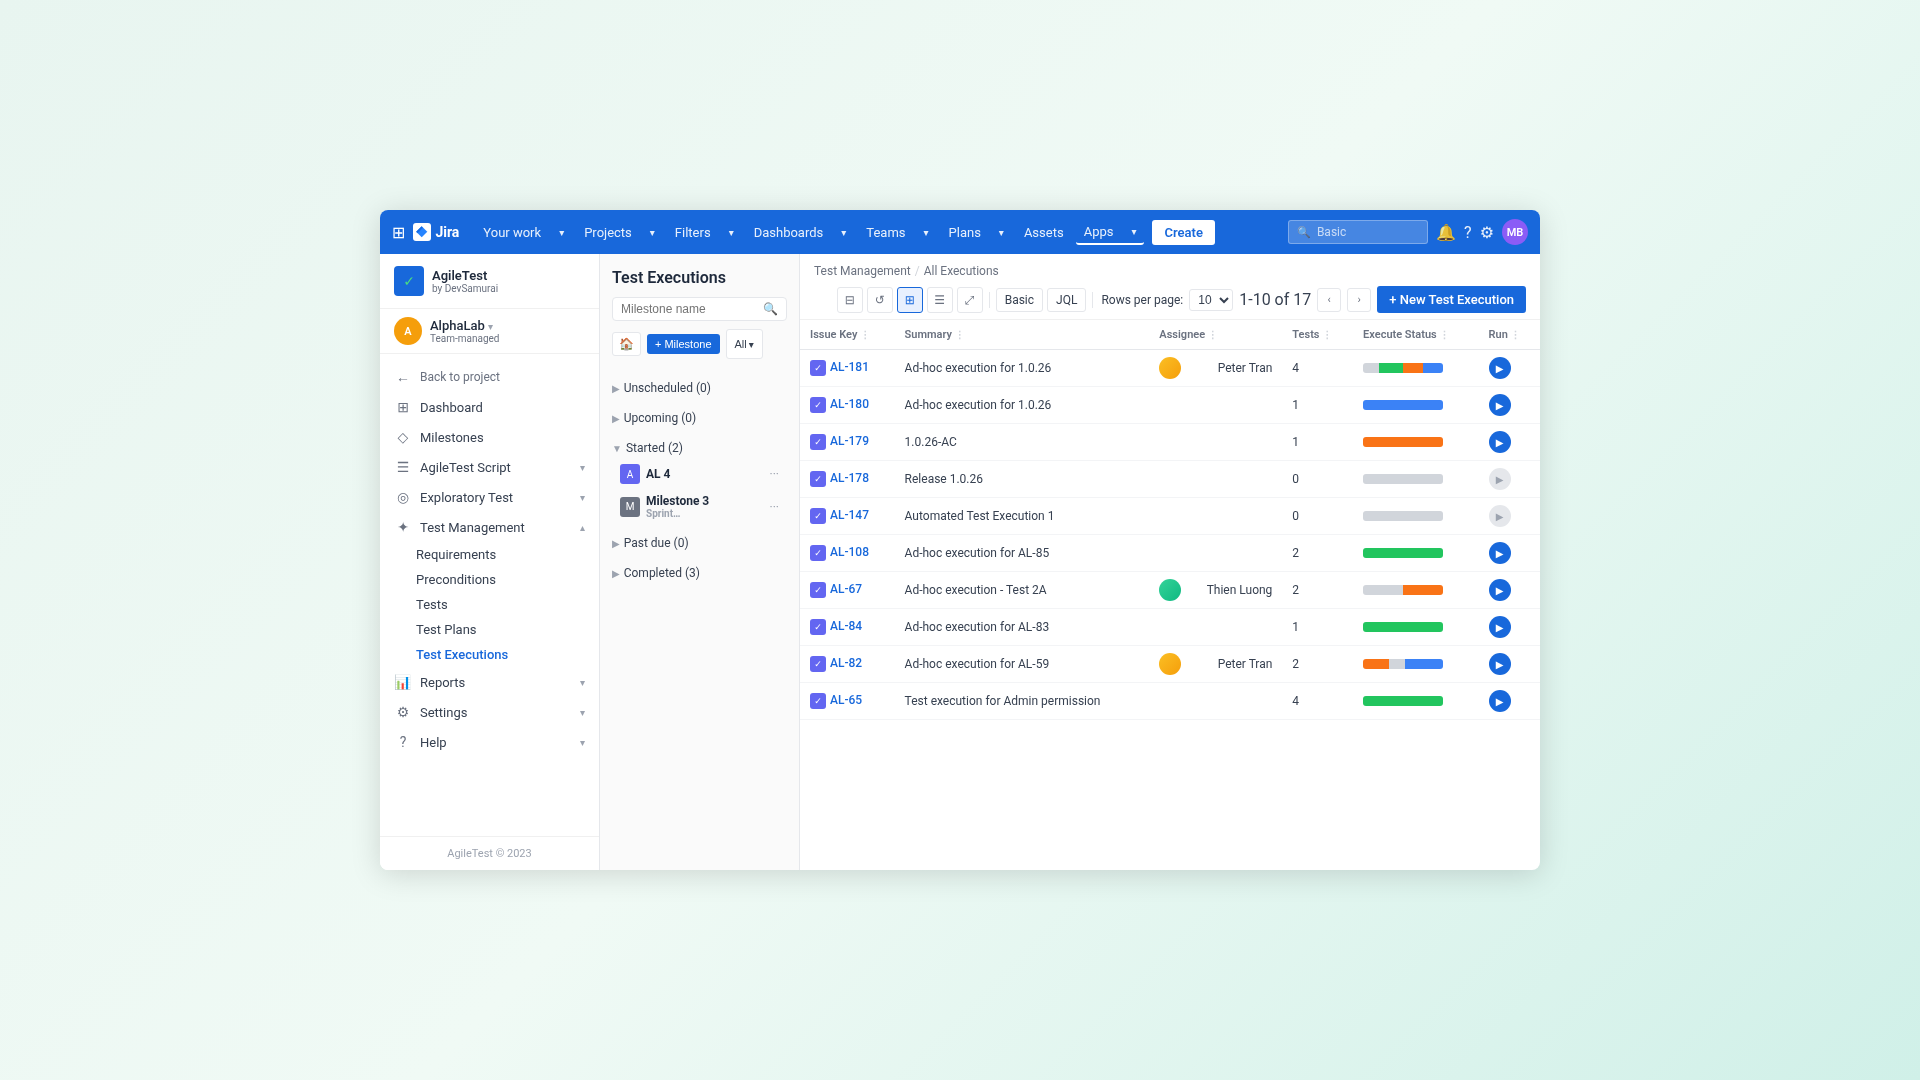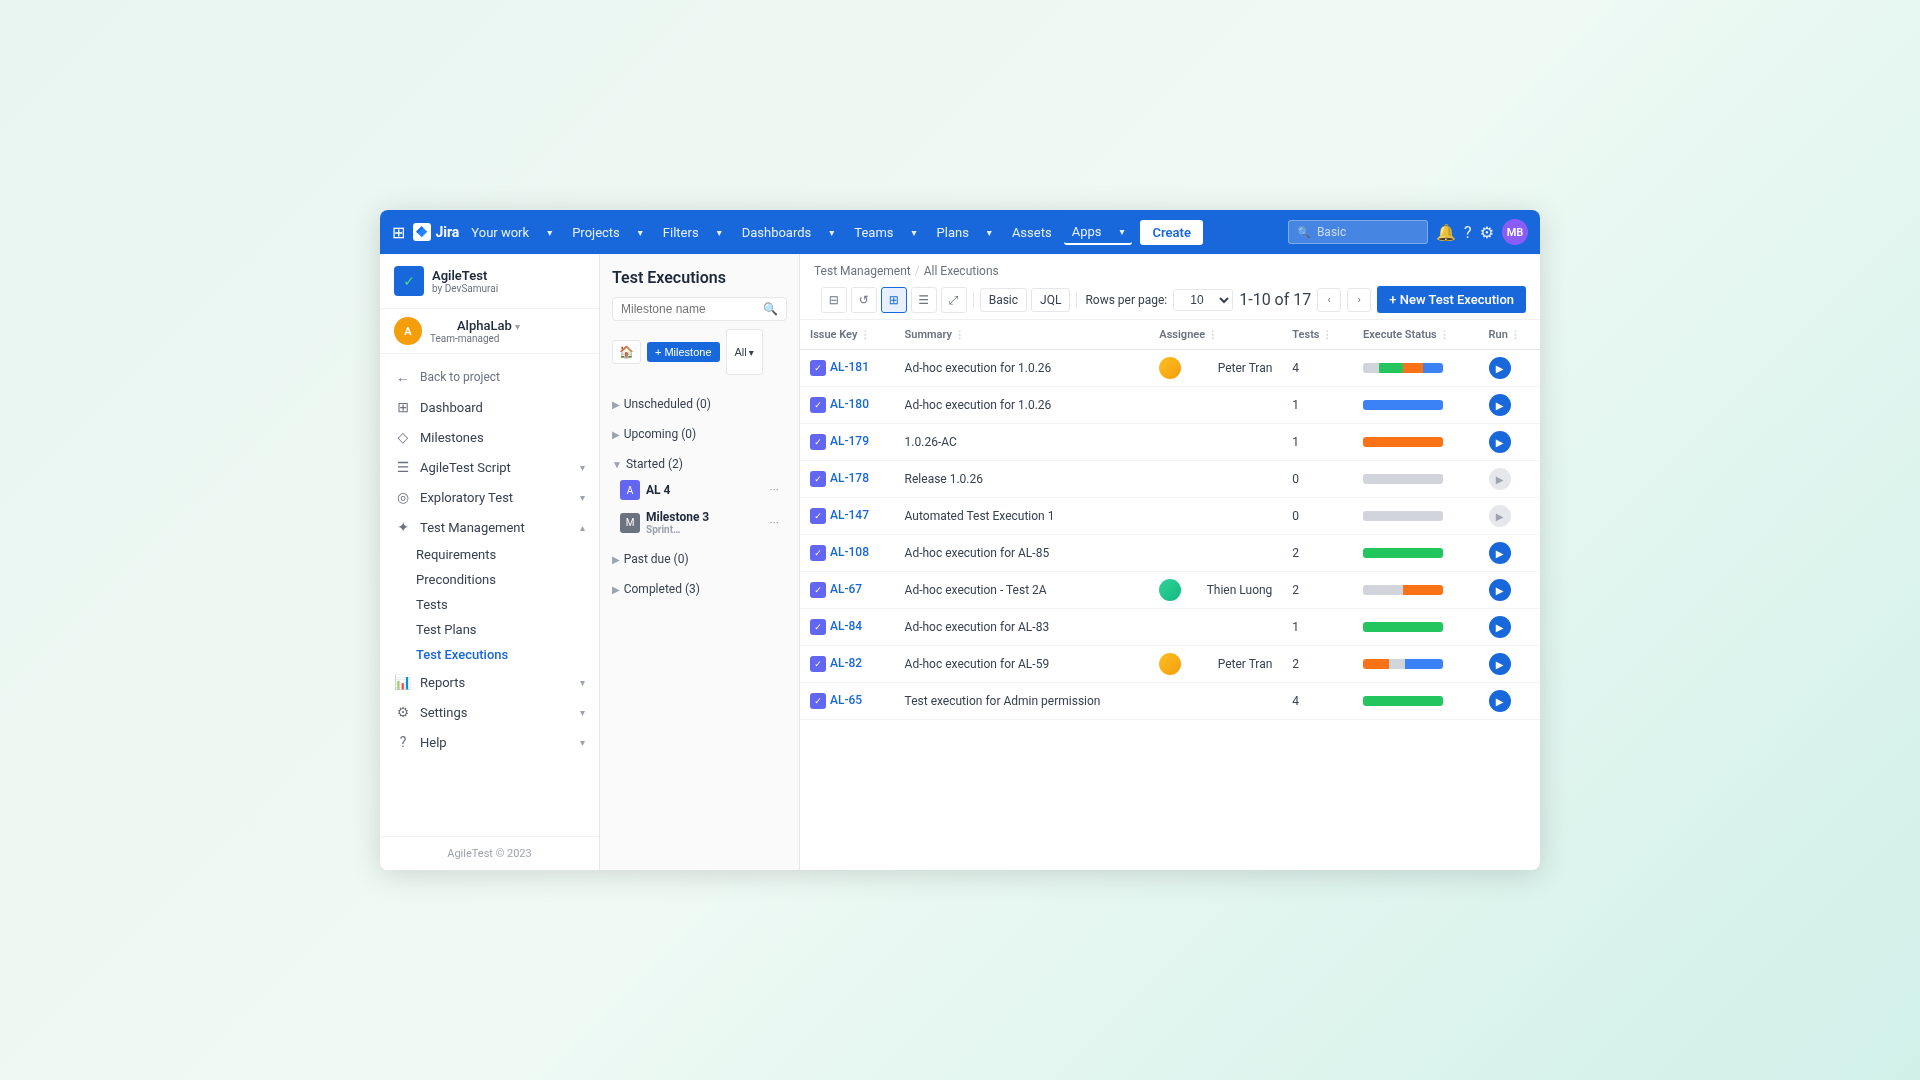--- a/index.html
+++ b/index.html
@@ -29,21 +29,21 @@
       background: #1868db;
       display: flex;
       align-items: center;
       padding: 0 12px;
       gap: 4px;
       flex-shrink: 0;
     }
     .nav-grid-icon { color: #fff; margin-right: 4px; font-size: 16px; cursor: pointer; }
     .jira-logo {
       display: flex; align-items: center; gap: 4px; color: #fff;
-      font-weight: 700; font-size: 14px; 
+      font-weight: 700; font-size: 14px; margin-right: 12px;
     }
     .jira-logo-icon { width: 18px; height: 18px; background: #fff; border-radius: 3px; display: flex; align-items: center; justify-content: center; }
     .jira-logo-icon svg { width: 14px; height: 14px; }
     .nav-item {
       color: rgba(255,255,255,0.9); font-size: 13px; padding: 4px 8px;
       border-radius: 3px; cursor: pointer; display: flex; align-items: center; gap: 18px;
     }
     .nav-item.active { border-bottom: 2px solid #fff; }
     .nav-chevron { font-size: 10px; }
     .nav-create {
@@ -96,21 +96,21 @@
     .team-section {
       padding: 8px 14px;
       display: flex; align-items: center; gap: 8px;
       border-bottom: 1px solid #f0f0f0;
     }
     .team-avatar {
       width: 28px; height: 28px; background: #f59e0b; border-radius: 50%;
       display: flex; align-items: center; justify-content: center;
       color: #fff; font-size: 11px; font-weight: 600;
     }
-    .team-info .team-name { font-size: 13px; color: #1e293b; font-weight: 500; margin-left: 27px; }
+    .team-info .team-name { font-size: 13px; color: #1e293b; font-weight: 500; }
     .team-info .team-type { font-size: 10px; color: #6b7280; }
     .sidebar-nav { padding: 8px 0; flex: 1; }
     .sidebar-item {
       display: flex; align-items: center; gap: 8px;
       padding: 7px 14px; cursor: pointer; color: #374151;
       font-size: 13px; position: relative;
     }
     .sidebar-item-icon { font-size: 14px; color: #6b7280; width: 18px; text-align: center; }
     .sidebar-chevron { margin-left: auto; font-size: 10px; color: #9ca3af; }
     .sidebar-sub { padding-left: 36px; }
@@ -156,21 +156,21 @@
     }
     .milestone-toolbar {
       display: flex; align-items: center; gap: 6px; margin-bottom: 6px;
     }
     .milestone-btn {
       display: flex; align-items: center; gap: 3px; padding: 4px 8px;
       background: #1868db; color: #fff; border: none; border-radius: 3px;
       font-size: 11px; cursor: pointer;
     }
     .all-btn {
-      display: flex; align-items: center; gap: 2px; padding: 16px 8px;
+      display: flex; align-items: center; gap: 2px; padding: 8px 8px;
       background: #fff; color: #374151; border: 1px solid #e5e7eb;
       border-radius: 3px; font-size: 11px; cursor: pointer;
     }
     .home-btn {
       padding: 4px 6px; background: #fff; color: #374151;
       border: 1px solid #e5e7eb; border-radius: 3px; cursor: pointer; font-size: 12px;
     }
     .milestone-list { flex: 1; overflow-y: auto; padding: 0 0 8px; }
     .milestone-group {
       padding: 4px 12px;
@@ -277,21 +277,21 @@
       cursor: pointer; color: #fff; font-size: 10px;
     }
     .run-btn-disabled {
       width: 22px; height: 22px; background: #e5e7eb; border: none;
       border-radius: 50%; display: flex; align-items: center; justify-content: center;
       cursor: not-allowed; color: #9ca3af; font-size: 10px;
     }
     .col-handle { color: #d1d5db; cursor: col-resize; font-size: 10px; }
     .toolbar-separator { width: 1px; height: 16px; background: #e5e7eb; margin: 0 2px; }
     .rows-select {
-      border: 1px solid #e5e7eb; border-radius: 3px; padding: 2px 12px;
+      border: 1px solid #e5e7eb; border-radius: 3px; padding: 2px 4px;
       font-size: 12px; color: #374151; background: #fff; cursor: pointer;
     }
   </style>
 </head>
 <body>
 
 <div class="app-window">
 
   <div class="top-nav">
     <span class="nav-grid-icon">⊞</span>

